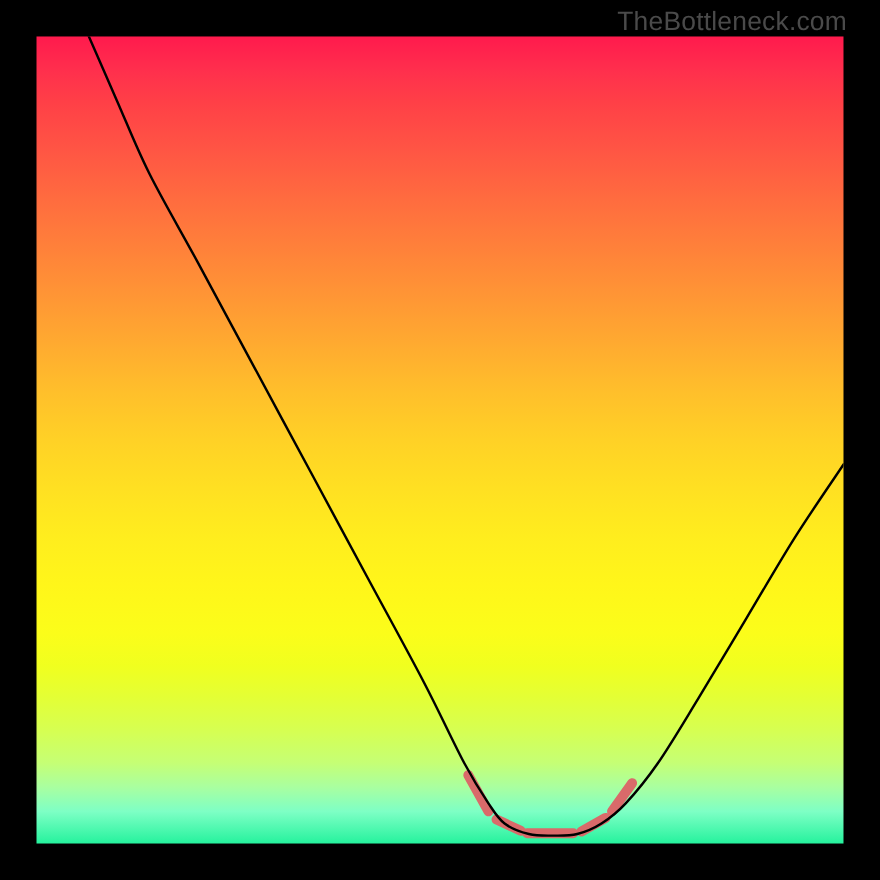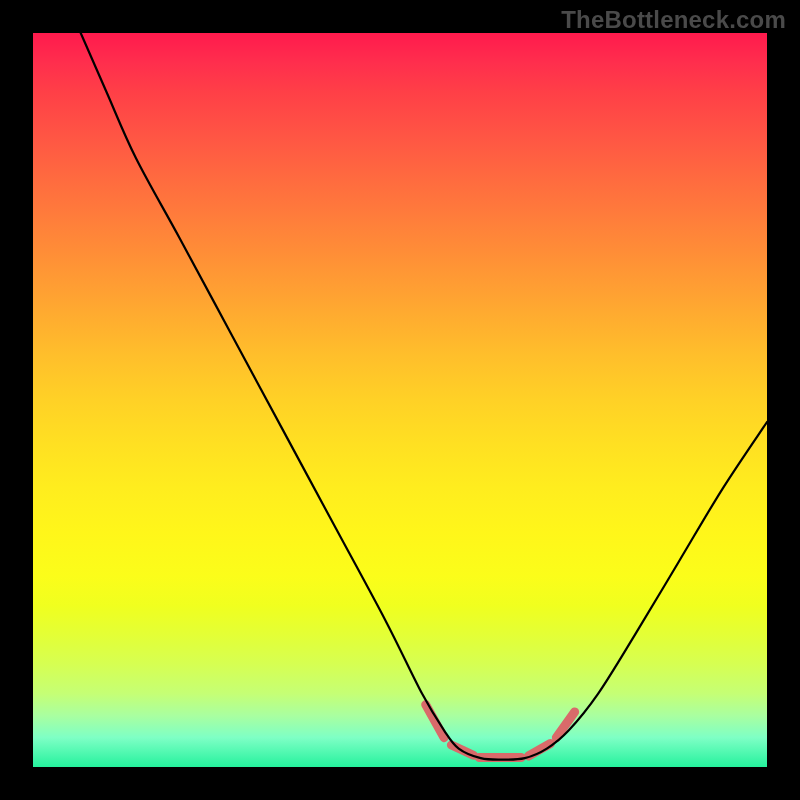--- a/index.html
+++ b/index.html
@@ -6,24 +6,24 @@
   html, body { width: 800px; height: 800px; background: #000; overflow: hidden; }
   .container {
     position: relative;
     width: 800px;
     height: 800px;
     background: #000;
   }
   .watermark {
     position: absolute;
     top: 6px;
-    right: 14px;
+    right: 30px;
     font-family: Arial, Helvetica, sans-serif;
     font-size: 24px;
-    font-weight: 700;
+    font-weight: 400;
     color: #4a4a4a;
     letter-spacing: 0.2px;
     z-index: 30;
   }
   .plot-frame {
     position: absolute;
     left: 33px;
     top: 33px;
     width: 734px;
     height: 734px;

